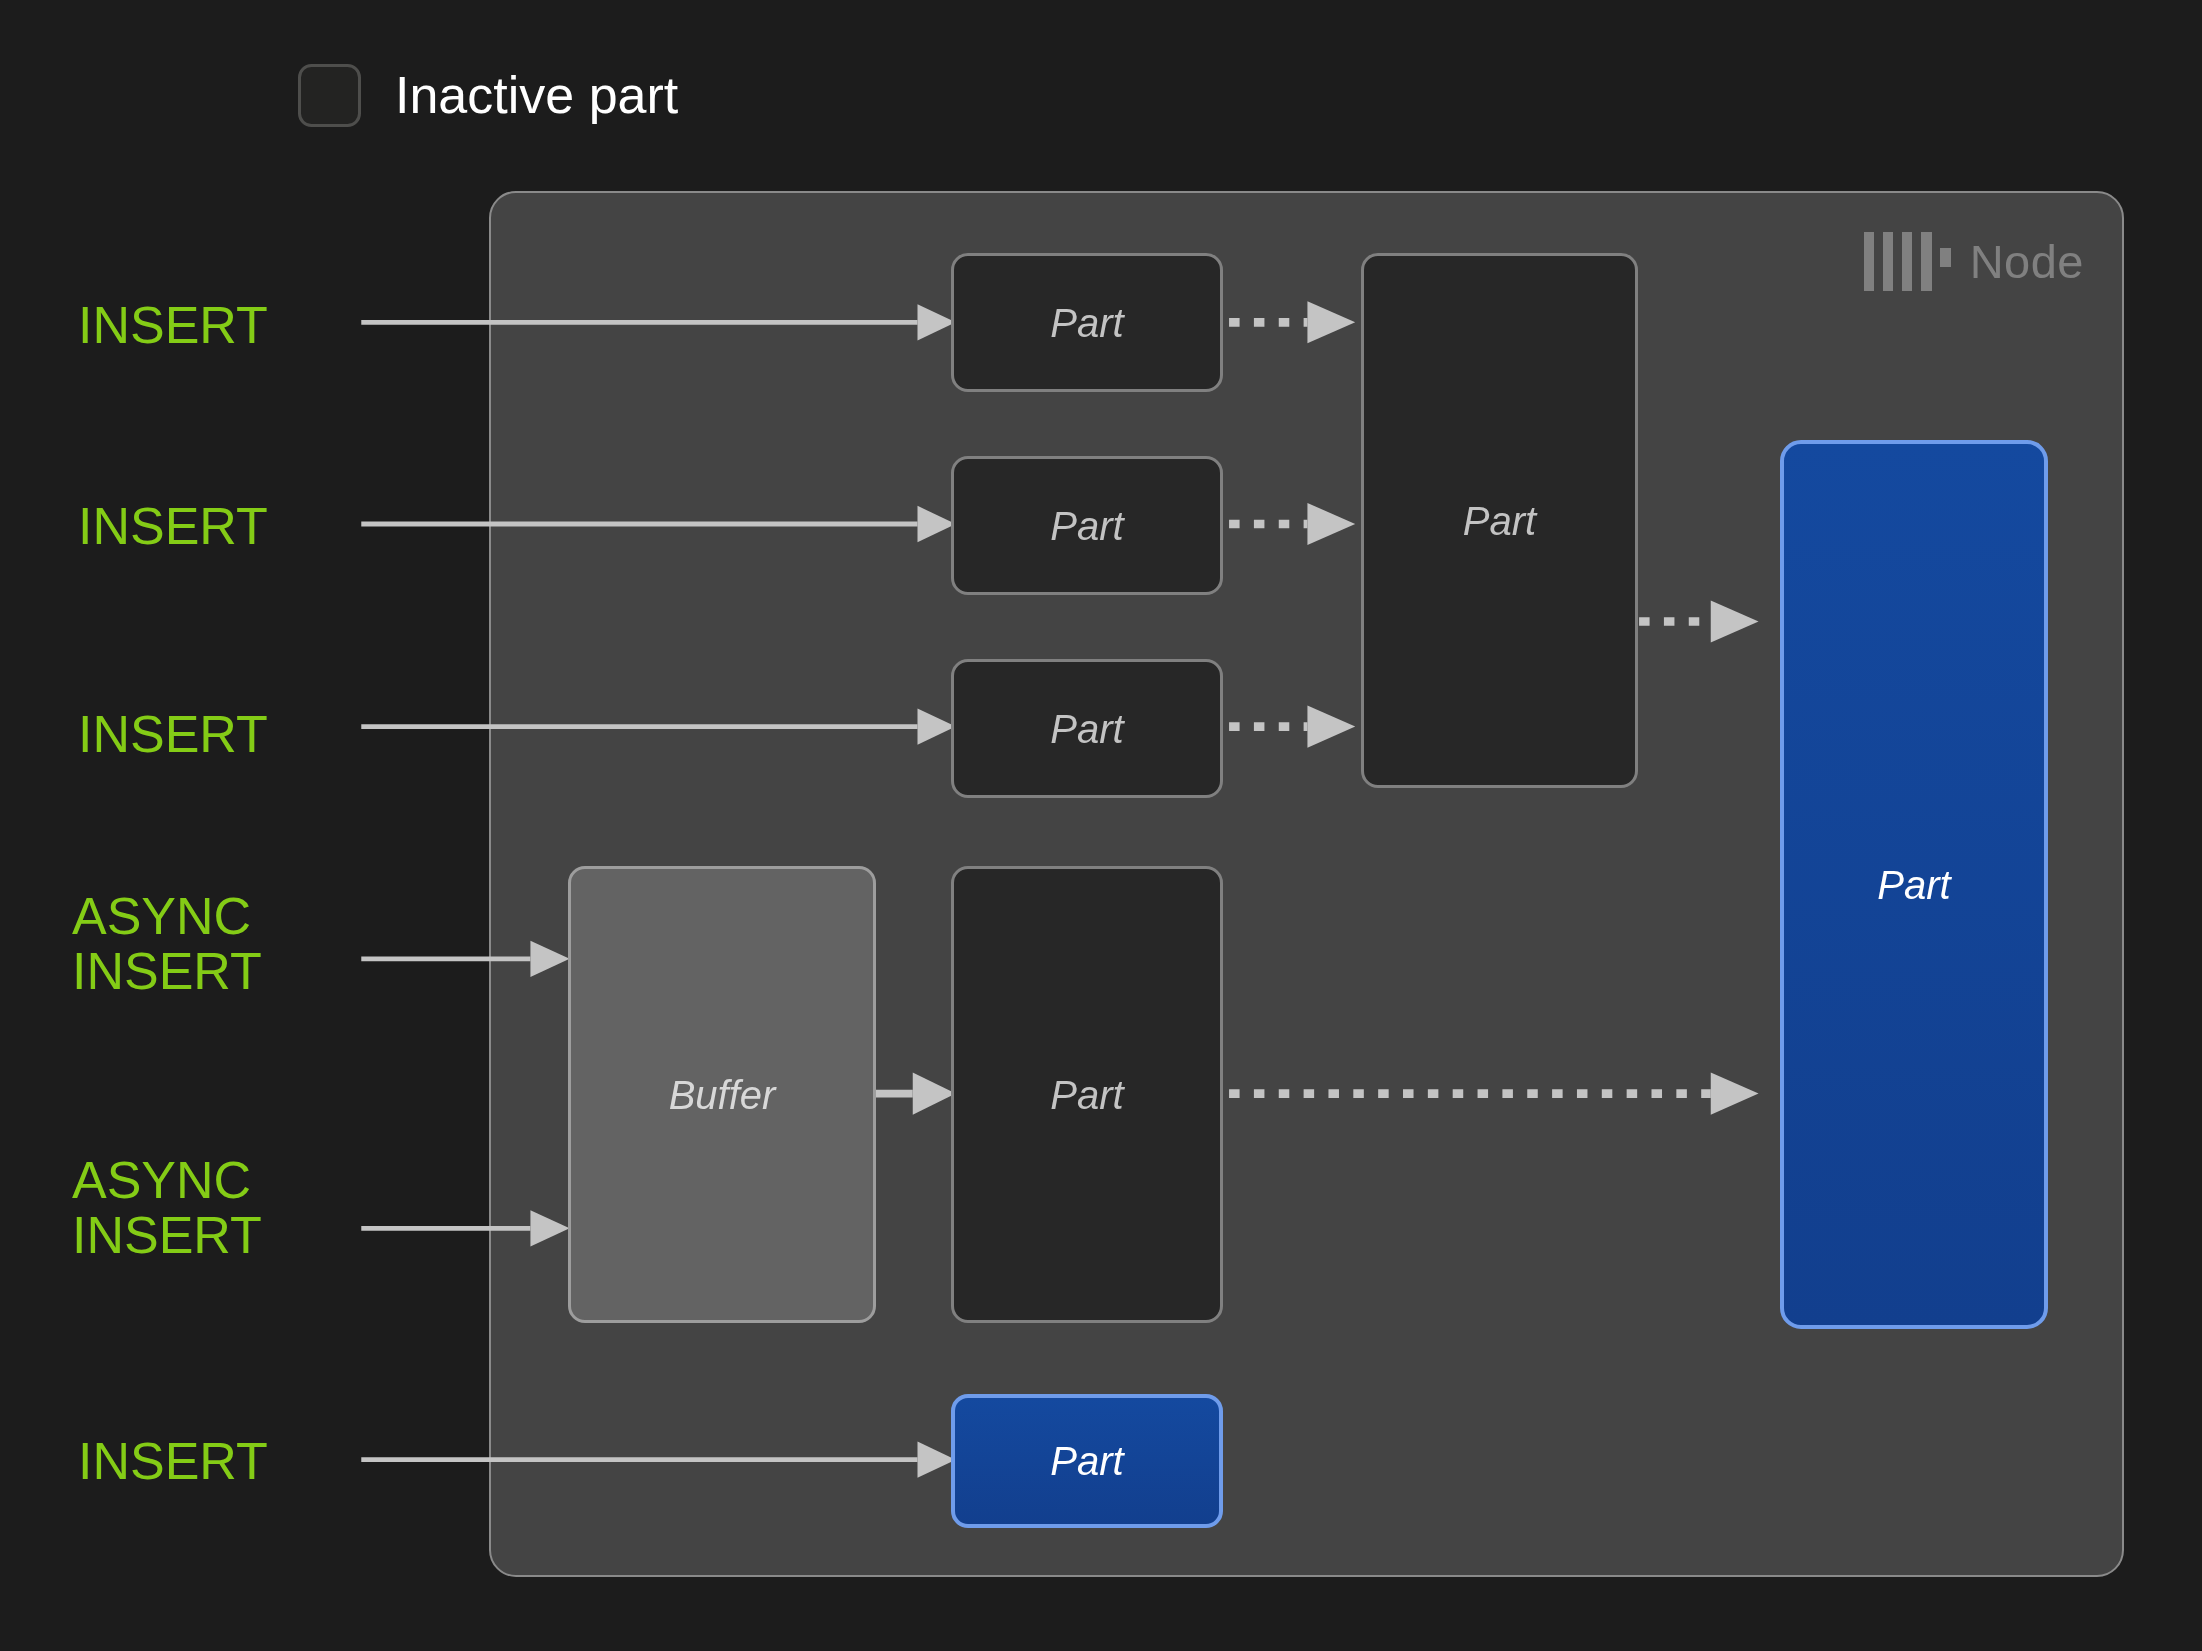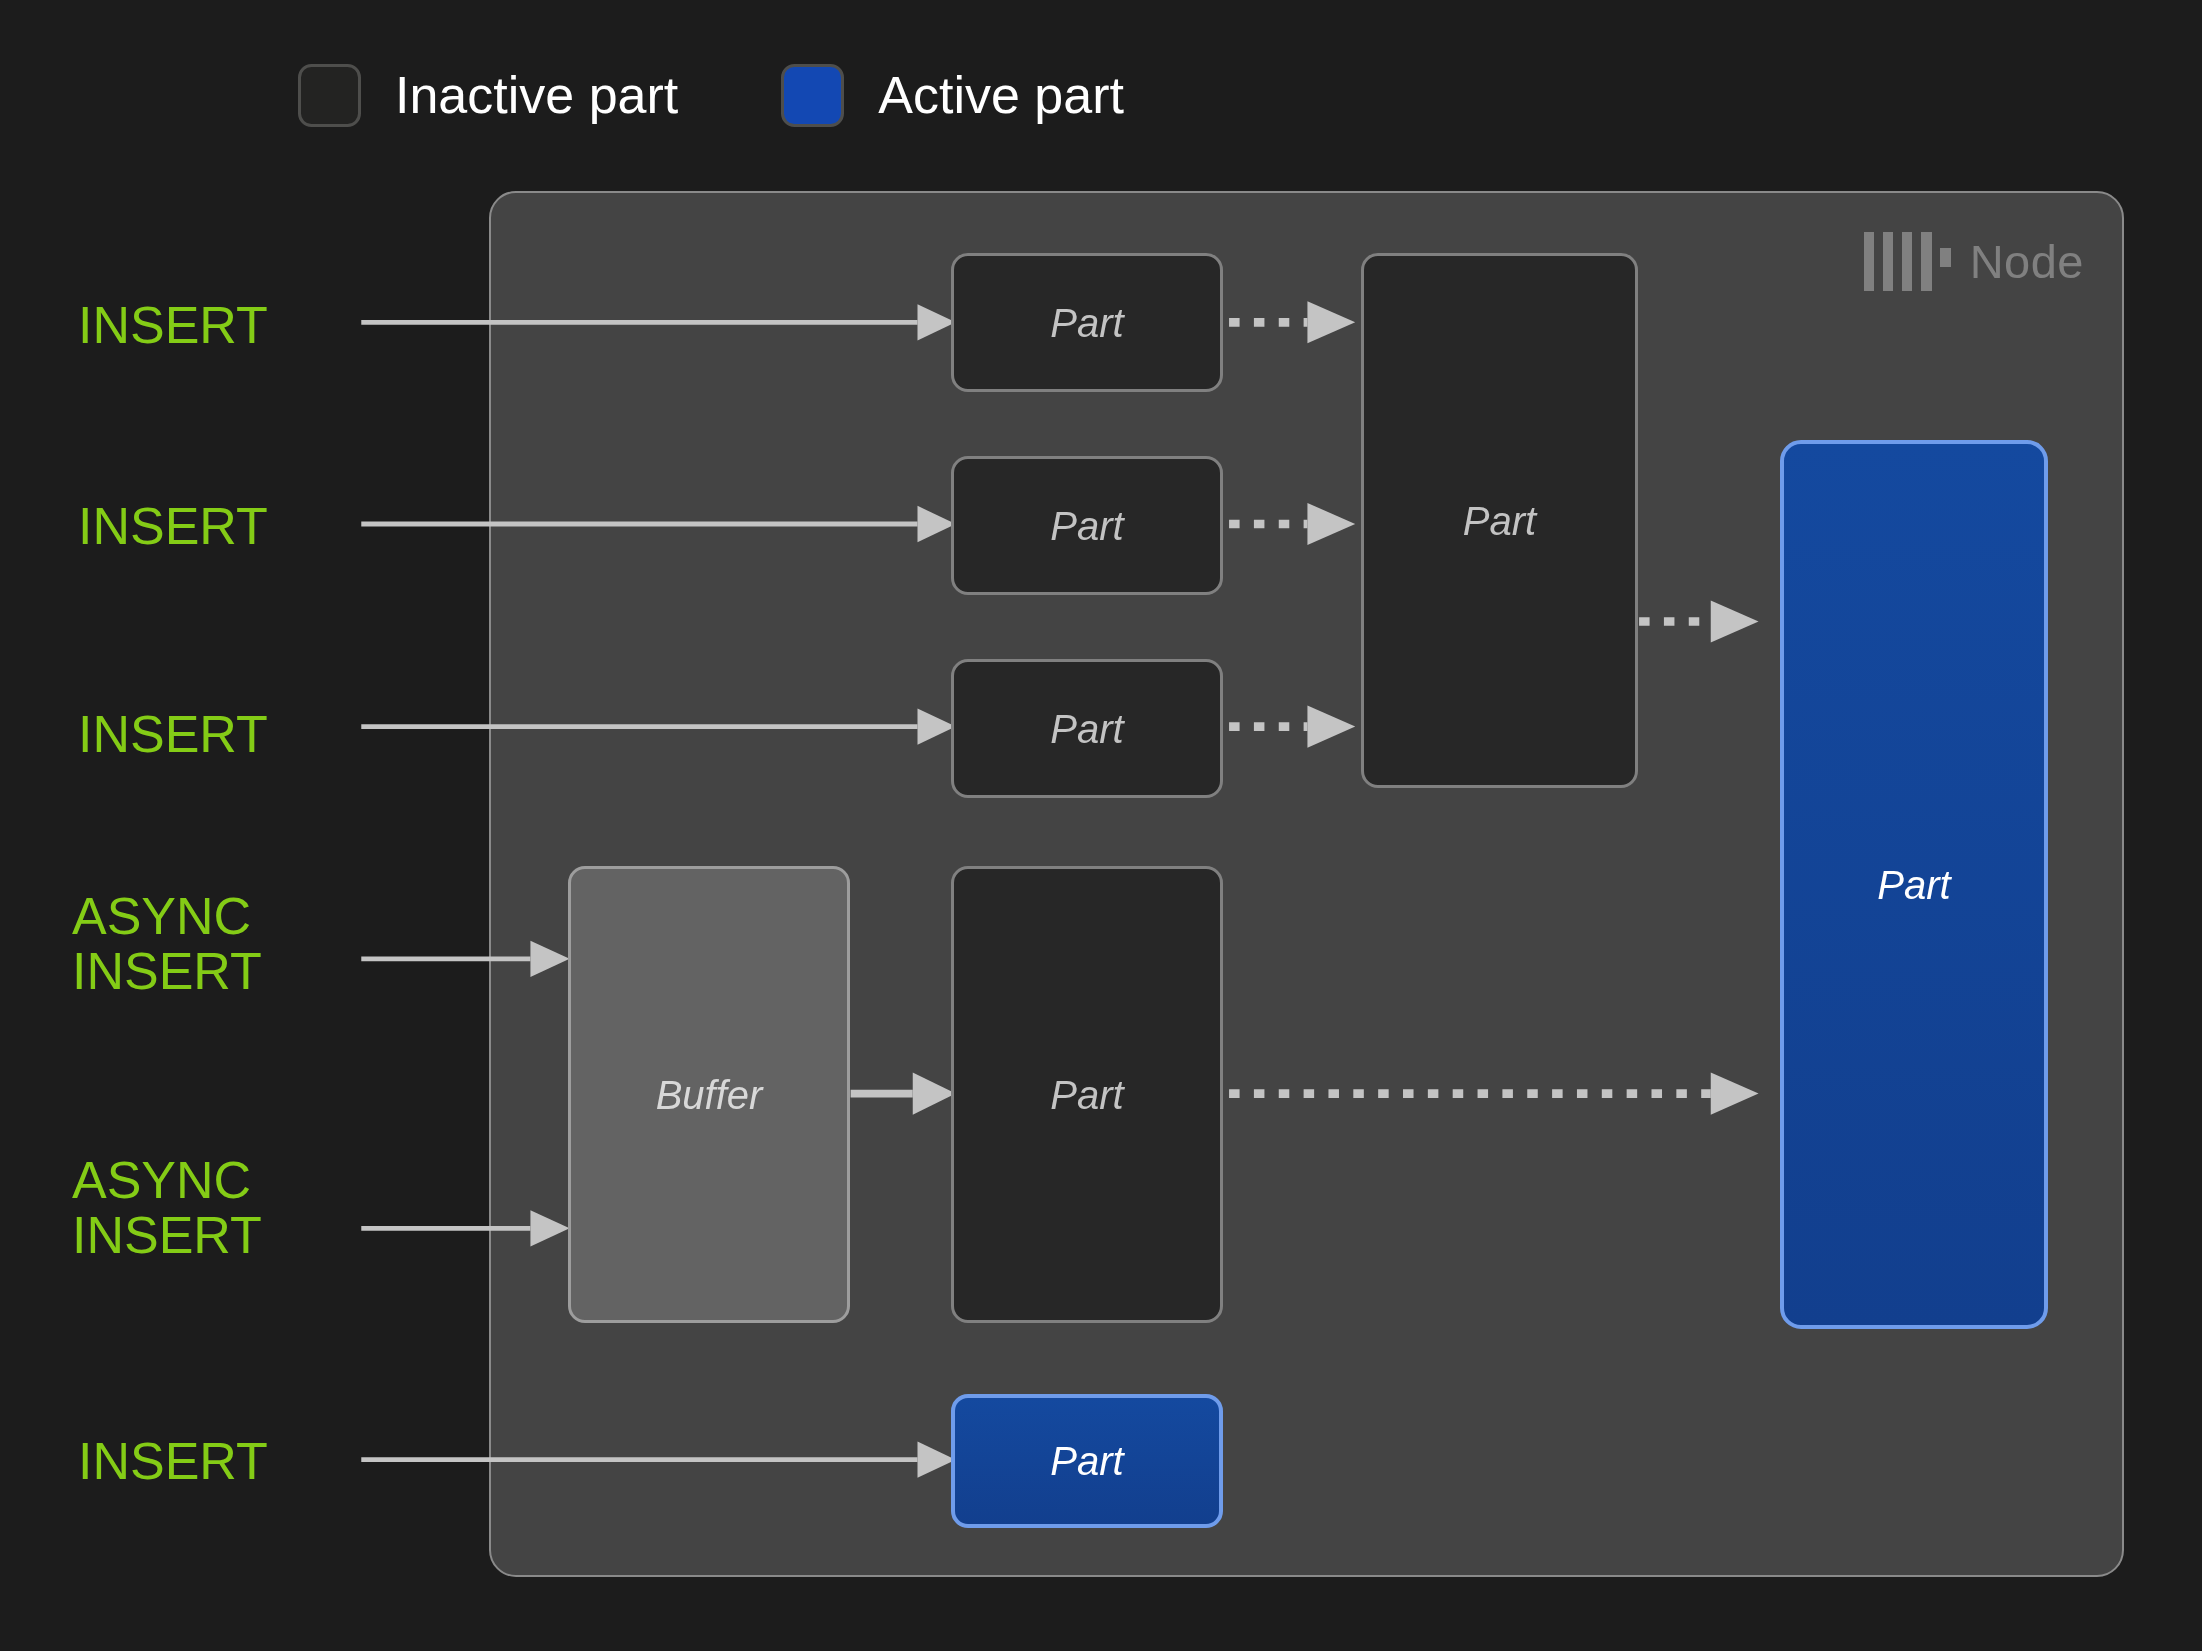--- a/index.html
+++ b/index.html
@@ -163,24 +163,20 @@
 </head>
 <body>
 
 <div id="legend">
 
   <div class="legend-item">
     <div class="swatch inactive"></div>
     <span class="legend-label">Inactive part</span>
   </div>
 
-  <div class="legend-item">
-    <div class="swatch active"></div>
-    <span class="legend-label">Active part</span>
-  </div>
 
 
 </div>
 
 <div id="node-container">
   <div id="node-header">
     <div id="node-logo">
       <div class="bar"></div>
       <div class="bar"></div>
       <div class="bar"></div>
@@ -265,21 +261,21 @@
 </div>
 
 <div class="box inactive" style="left:951px; top:659px; width:272px; height:139px;">
   <span class="box-label">Part</span>
 </div>
 
 <div class="box inactive" style="left:1361px; top:253px; width:277px; height:535px;">
   <span class="box-label">Part</span>
 </div>
 
-<div class="box buffer" style="left:568px; top:866px; width:282px; height:457px;justify-content:center;">
+<div class="box buffer" style="left:568px; top:866px; width:308px; height:457px;justify-content:center;">
   <span class="box-label">Buffer</span>
 </div>
 
 <div class="box inactive" style="left:951px; top:866px; width:272px; height:457px;">
   <span class="box-label">Part</span>
 </div>
 
 <div class="box active" style="left:1780px; top:440px; width:268px; height:889px; border-radius:21px;">
   <span class="box-label">Part</span>
 </div>

